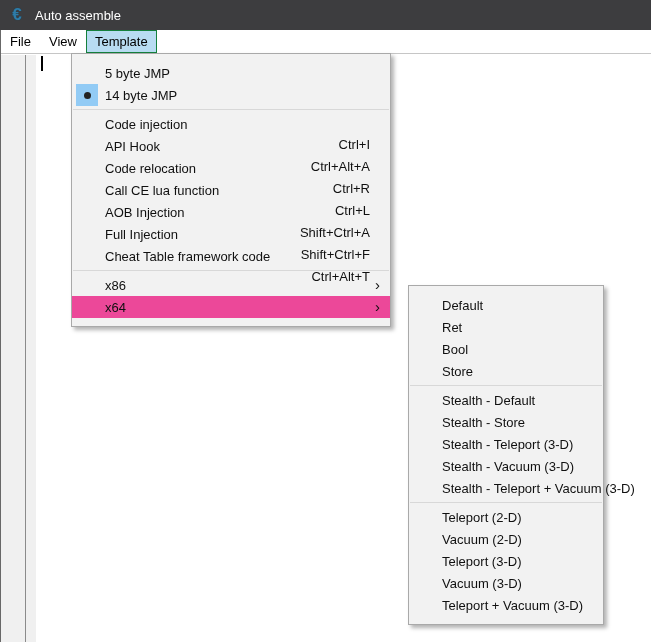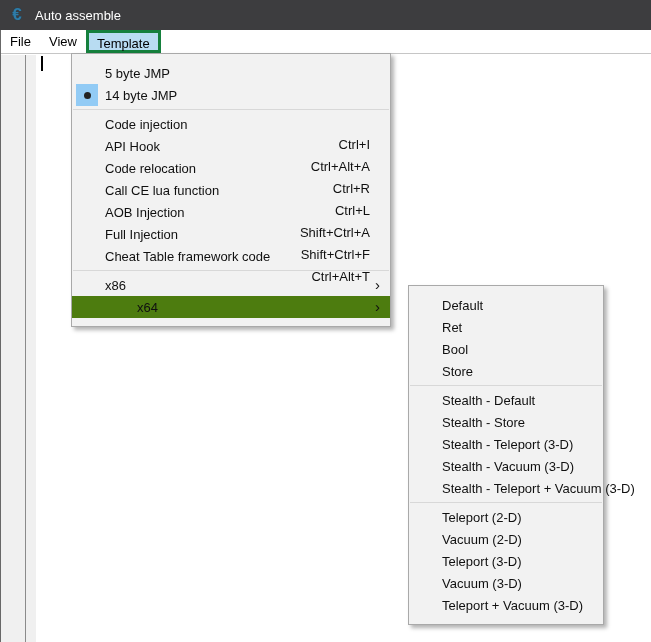--- a/index.html
+++ b/index.html
@@ -25,41 +25,41 @@
   }
 
   
   .menubar {
     position: absolute; left: 1px; top: 30px; width: 650px; height: 24px;
     background: #ffffff; border-bottom: 1px solid #c6c6c6;
     display: flex; align-items: flex-end; font-size: 13px; color: #000;
   }
   .mb-item { padding: 4px 9px 0 9px; height: 23px; }
   .mb-item.active {
-    background: #b8dcf2; border: 3px solid #15803d; padding: 3px 8px 0 8px;
+    background: #b8dcf2; border: 1px solid #15803d; padding: 3px 8px 0 8px;
   }
 
   
   .editor-area { position: absolute; left: 1px; top: 55px; width: 650px; height: 587px; background: #ffffff; }
   .win-left-border { position: absolute; left: 0; top: 30px; width: 1px; height: 612px; background: #686868; }
   .gutter { position: absolute; left: 0; top: 0; width: 35px; height: 100%; background: #f0f0f0; }
   .gutter-line { position: absolute; left: 24px; top: 0; width: 1px; height: 100%; background: #8b8b8b; }
   .caret { position: absolute; left: 40px; top: 1px; width: 2px; height: 15px; background: #000; }
 
   
   .menu {
     position: absolute; background: #f2f2f2; border: 1px solid #a9a9a9;
     box-shadow: 3px 3px 4px rgba(0,0,0,0.30);
     padding: 8px 0; font-size: 13px; color: #101010;
   }
   #template-menu { left: 71px; top: 53px; width: 320px; z-index: 10; }
   #x64-submenu  { left: 408px; top: 285px; width: 196px; z-index: 11; }
 
   .mi { height: 22px; display: flex; align-items: center; cursor: default; }
-  .mi.hl { background: #4d7c0f; gap: 32px; }
+  .mi.hl { background: #ec4899; }
   .ic { flex: 0 0 33px; height: 22px; position: relative; }
   .ic.checked::after {
     content: ""; position: absolute; left: 4px; top: 0; width: 22px; height: 22px;
     background: #92cbf5;
   }
   .bullet {
     position: absolute; left: 12px; top: 8px; width: 7px; height: 7px;
     border-radius: 50%; background: #222; z-index: 1;
   }
   .lbl { flex: 1 1 auto; white-space: nowrap; }

